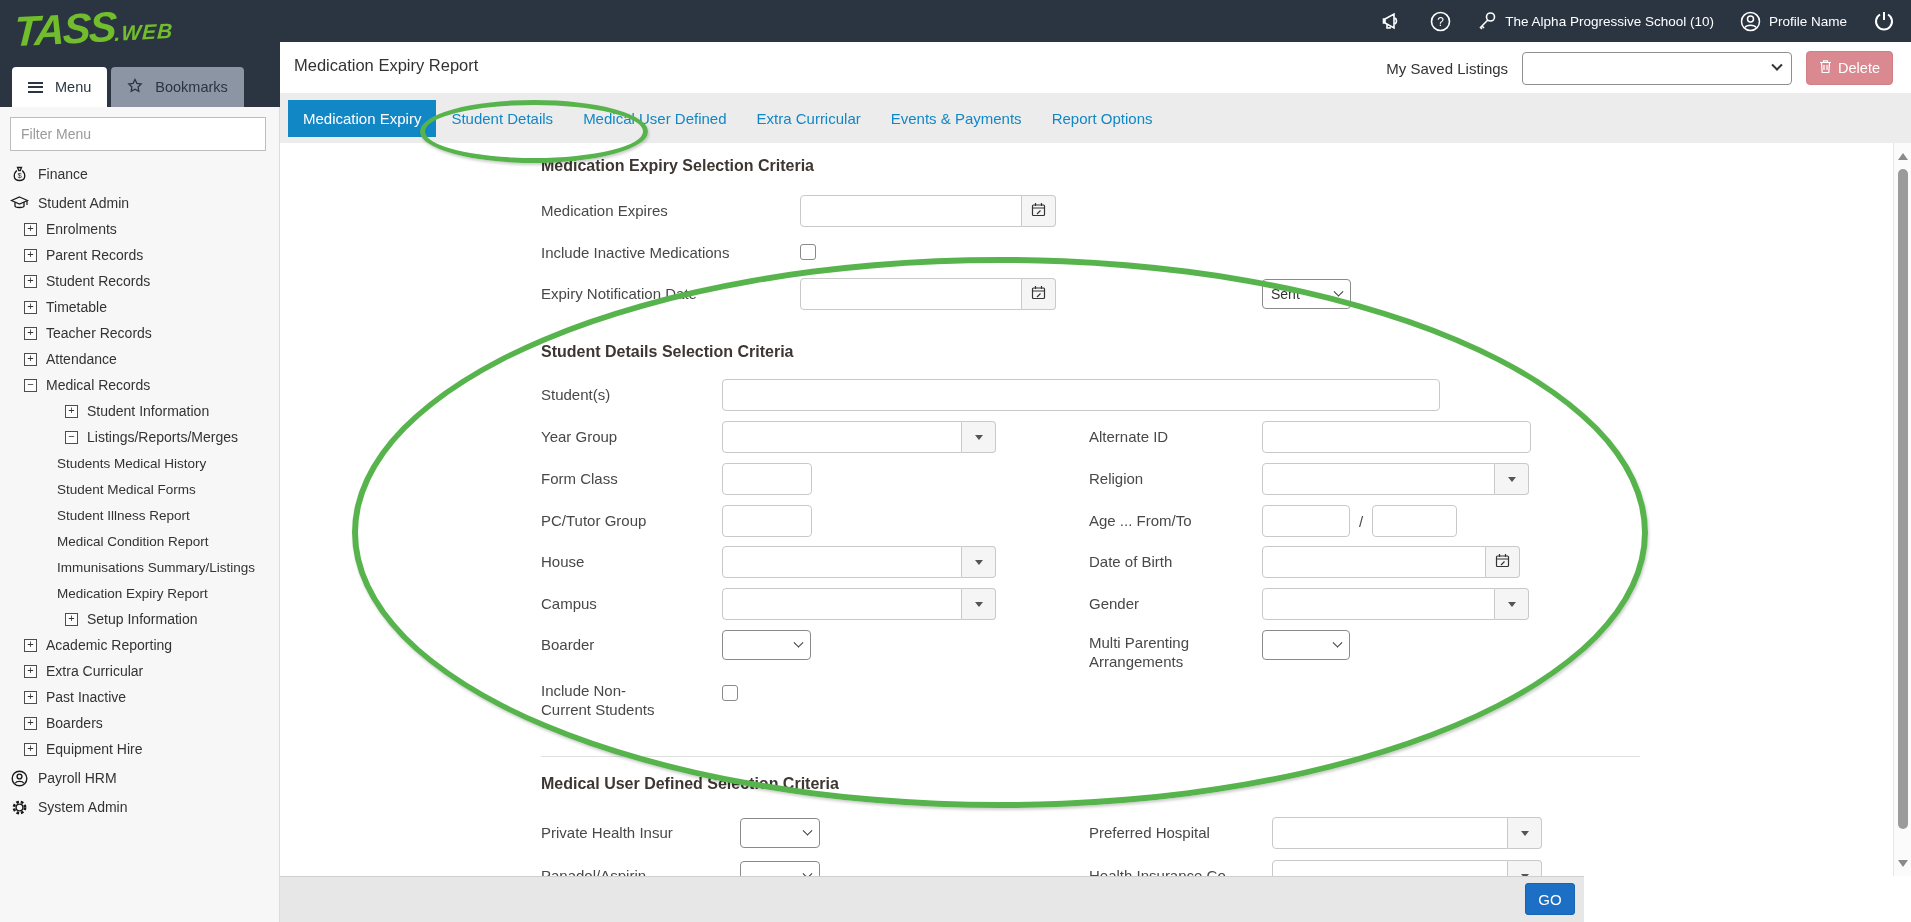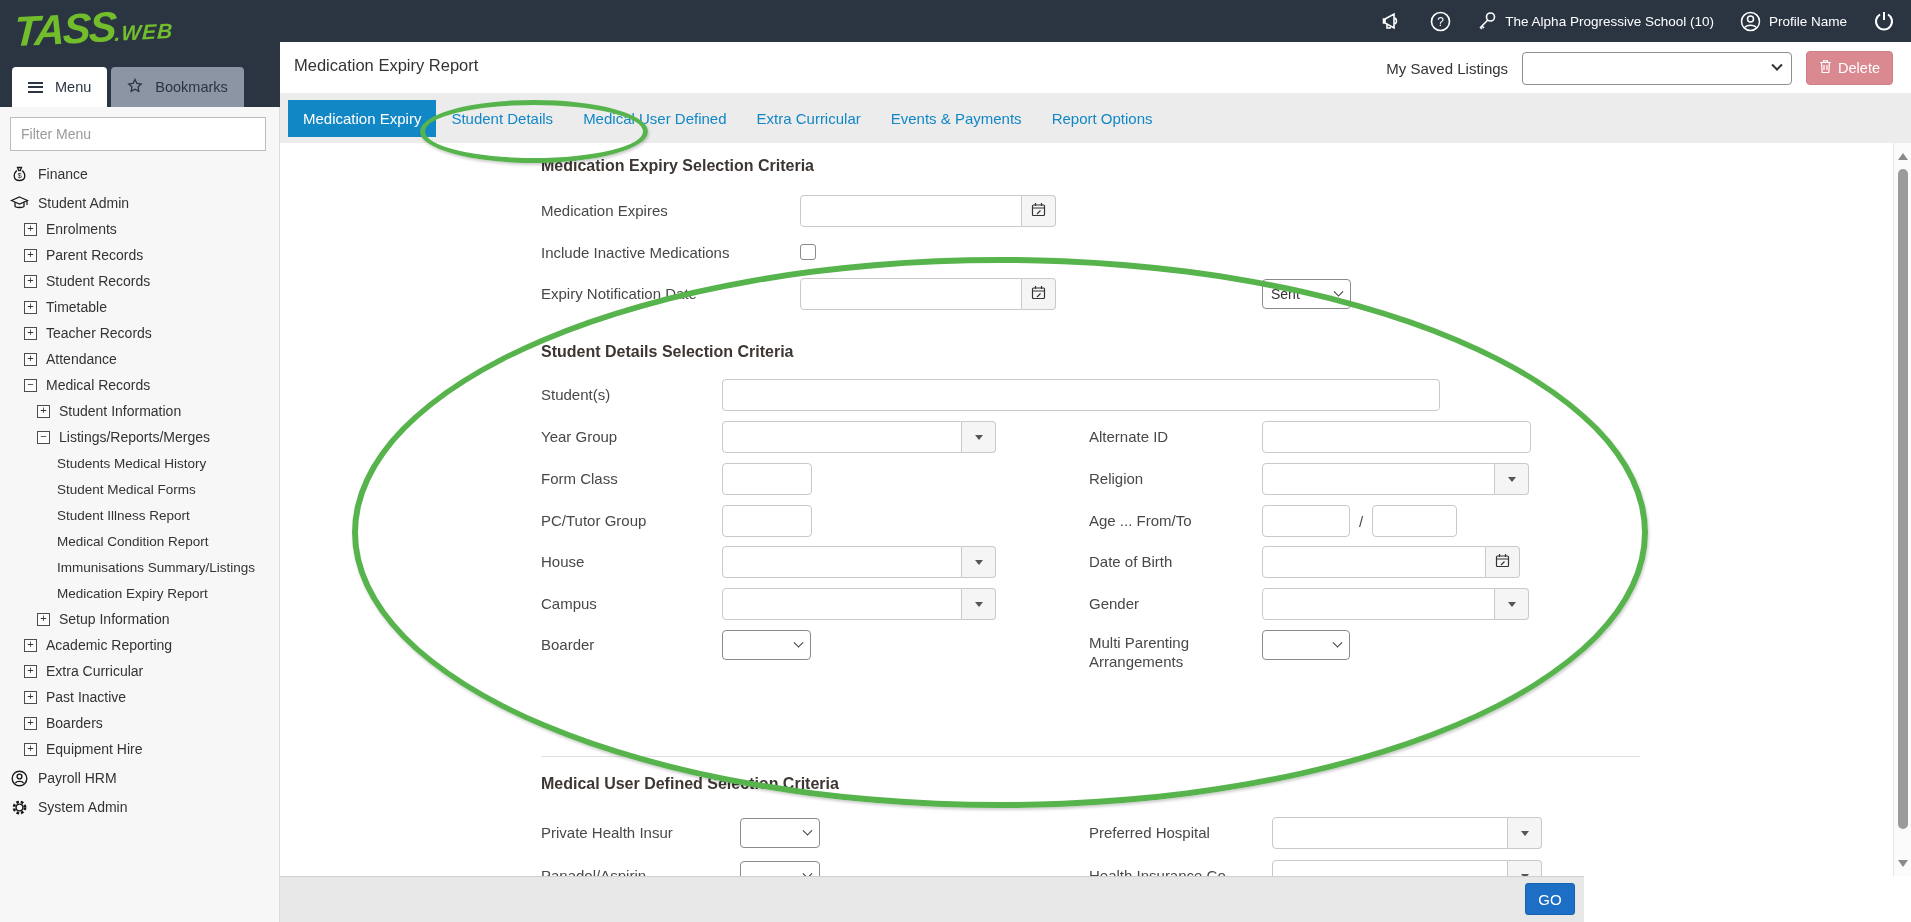--- a/index.html
+++ b/index.html
@@ -26,21 +26,21 @@
   .side-body { position:absolute; left:0; top:107px; width:280px; height:815px; background:#f7f7f7; border-right:1px solid #dcdcdc; z-index:4; }
   .filter-wrap { padding:10px 12px 4px 10px; }
   .filter-input { width:256px; height:34px; border:1px solid #bdbdbd; border-radius:0; background:#fff; font-size:14px; padding:0 10px; color:#333; font-family:"Liberation Sans",sans-serif; }
   .filter-input::placeholder { color:#9a9a9a; }
   .menu-list { margin-top:6px; color:#333; }
   .mi { height:26px; display:flex; align-items:center; cursor:pointer; font-size:14px; }
   .mi.gap { margin-top:3px; }
   .mi .micon { width:19px; margin-right:9px; display:flex; justify-content:center; }
   .lvl0 { padding-left:10px; }
   .lvl1 { padding-left:24px; }
-  .lvl2 { padding-left:37px; }
+  .lvl2 { padding-left:37px;margin-left:28px; }
   .lvl3 { padding-left:57px; font-size:13.5px; }
   .exp { width:13px; height:13px; border:1px solid #4d4d4d; background:#fdfdfd; margin-right:9px; flex:0 0 13px;
          display:flex; align-items:center; justify-content:center; font-size:11px; line-height:11px; color:#333; }
   .exp::before { content:"+"; margin-top:-1px; }
   .exp--minus::before { content:"\2212"; }
 
   
   .main { position:absolute; left:280px; top:42px; width:1631px; height:880px; background:#fff; }
   .main-header { position:absolute; left:0; top:0; width:1631px; height:51px; background:#fff; }
   .page-title { position:absolute; left:14px; top:14px; font-size:16.5px; color:#333; }
@@ -480,20 +480,26 @@
         </span>
         <span class="lab2 ml">Multi Parenting Arrangements</span>
         <span class="c2">
           <span class="sel w-sel2">
               <span></span>
               <span class="chev"></span>
             </span>
         </span>
       </div>
 
+      <div class="row" style="top:534px;height:48px">
+        <span class="lab ml lab--nc">Include Non-Current Students</span>
+        <span class="c1">
+            <span class="cb"></span>
+          </span>
+      </div>
 
       <div class="divider"></div>
 
       <div class="sec-head" style="top:632px">Medical User Defined Selection Criteria</div>
 
       <div class="row" style="top:674px">
         <span class="lab">Private Health Insur</span>
         <span class="c1c">
           <span class="sel w-sel3">
               <span></span>

